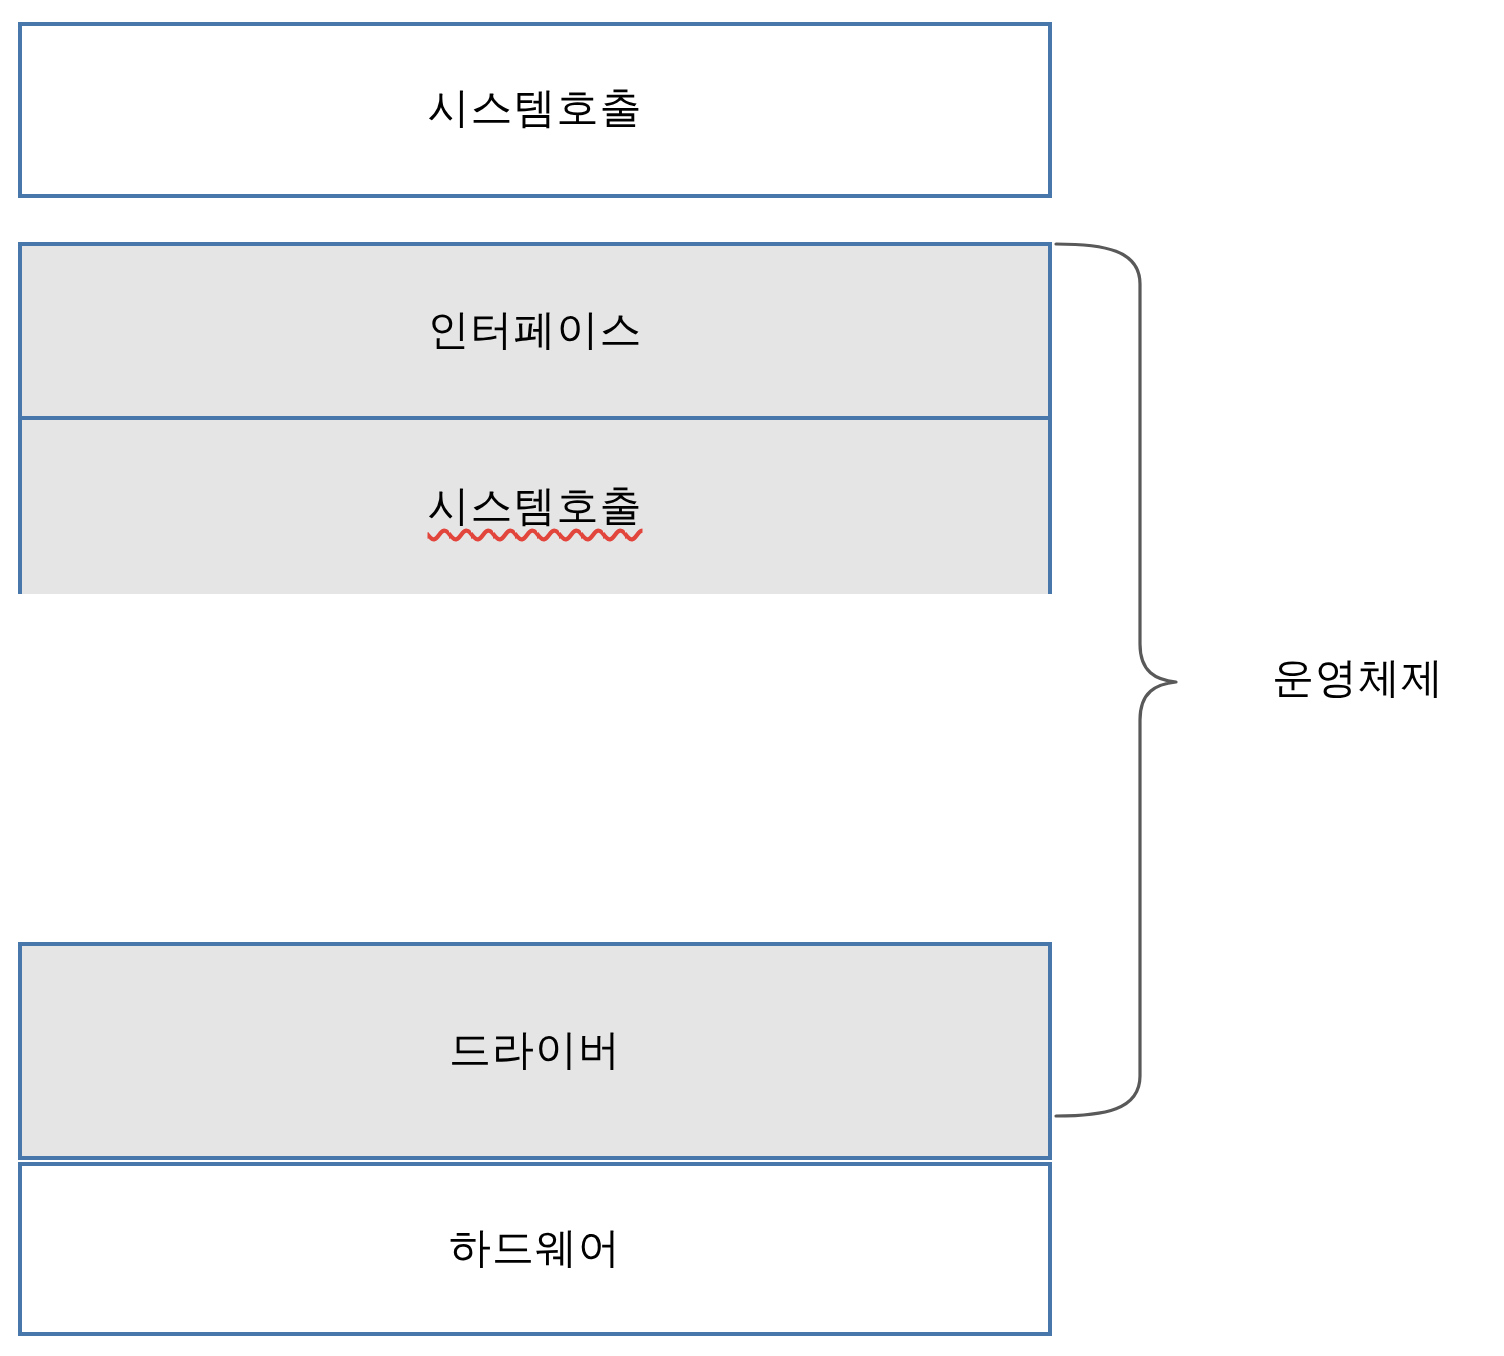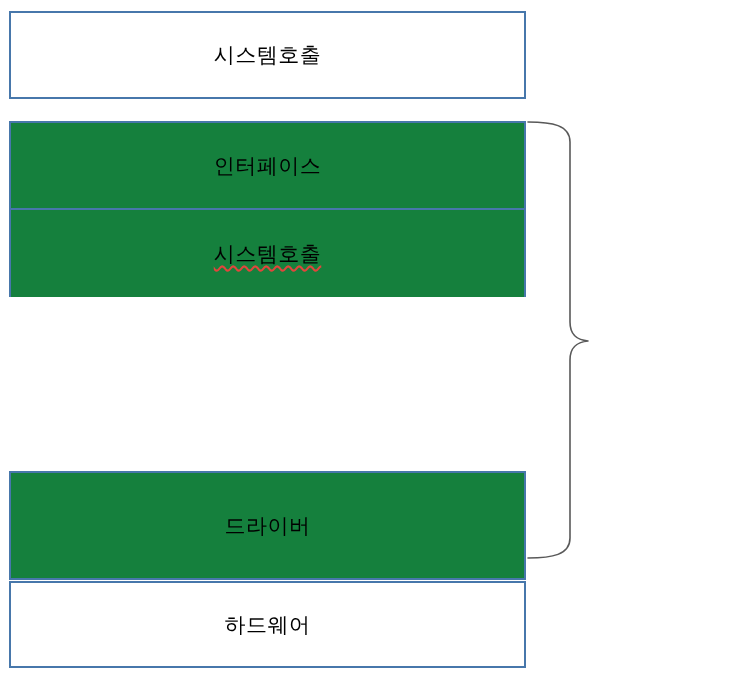--- a/index.html
+++ b/index.html
@@ -35,21 +35,21 @@
   }
 
   .box-white {
     background: #ffffff;
   }
 
   
   .layer {
     position: absolute;
     box-sizing: border-box;
-    background: #15803d;
+    background: #e5e5e5;
     border-left: 2px solid #4777ab;
     border-right: 2px solid #4777ab;
     display: flex;
     align-items: center;
     justify-content: center;
     text-align: center;
   }
   .layer.first { border-top: 2px solid #4777ab; }
   .layer.divider-top { border-top: 2px solid #4777ab; }
   .layer.last { border-bottom: 2px solid #4777ab; }
@@ -106,18 +106,19 @@
     <span class="label">드라이버</span>
   </div>
 
   <div class="brace-wrap">
     <svg width="78" height="446" viewBox="0 0 78 446">
       <path d="M2,4 C26,4 44,7 44,24 L44,204 C44,218 52,222 62,223
                C52,224 44,228 44,242 L44,420 C44,437 26,440 2,440" fill="none" stroke="#595959" stroke-width="1.6" stroke-linecap="round" stroke-linejoin="round"></path>
     </svg>
   </div>
 
+  <div class="side-label">운영체제</div>
 
   <div class="box box-white" style="left:9px; top:581px; width:517px; height:87px;">
     <span class="label">하드웨어</span>
   </div>
 
 </div>
 
 </body></html>

